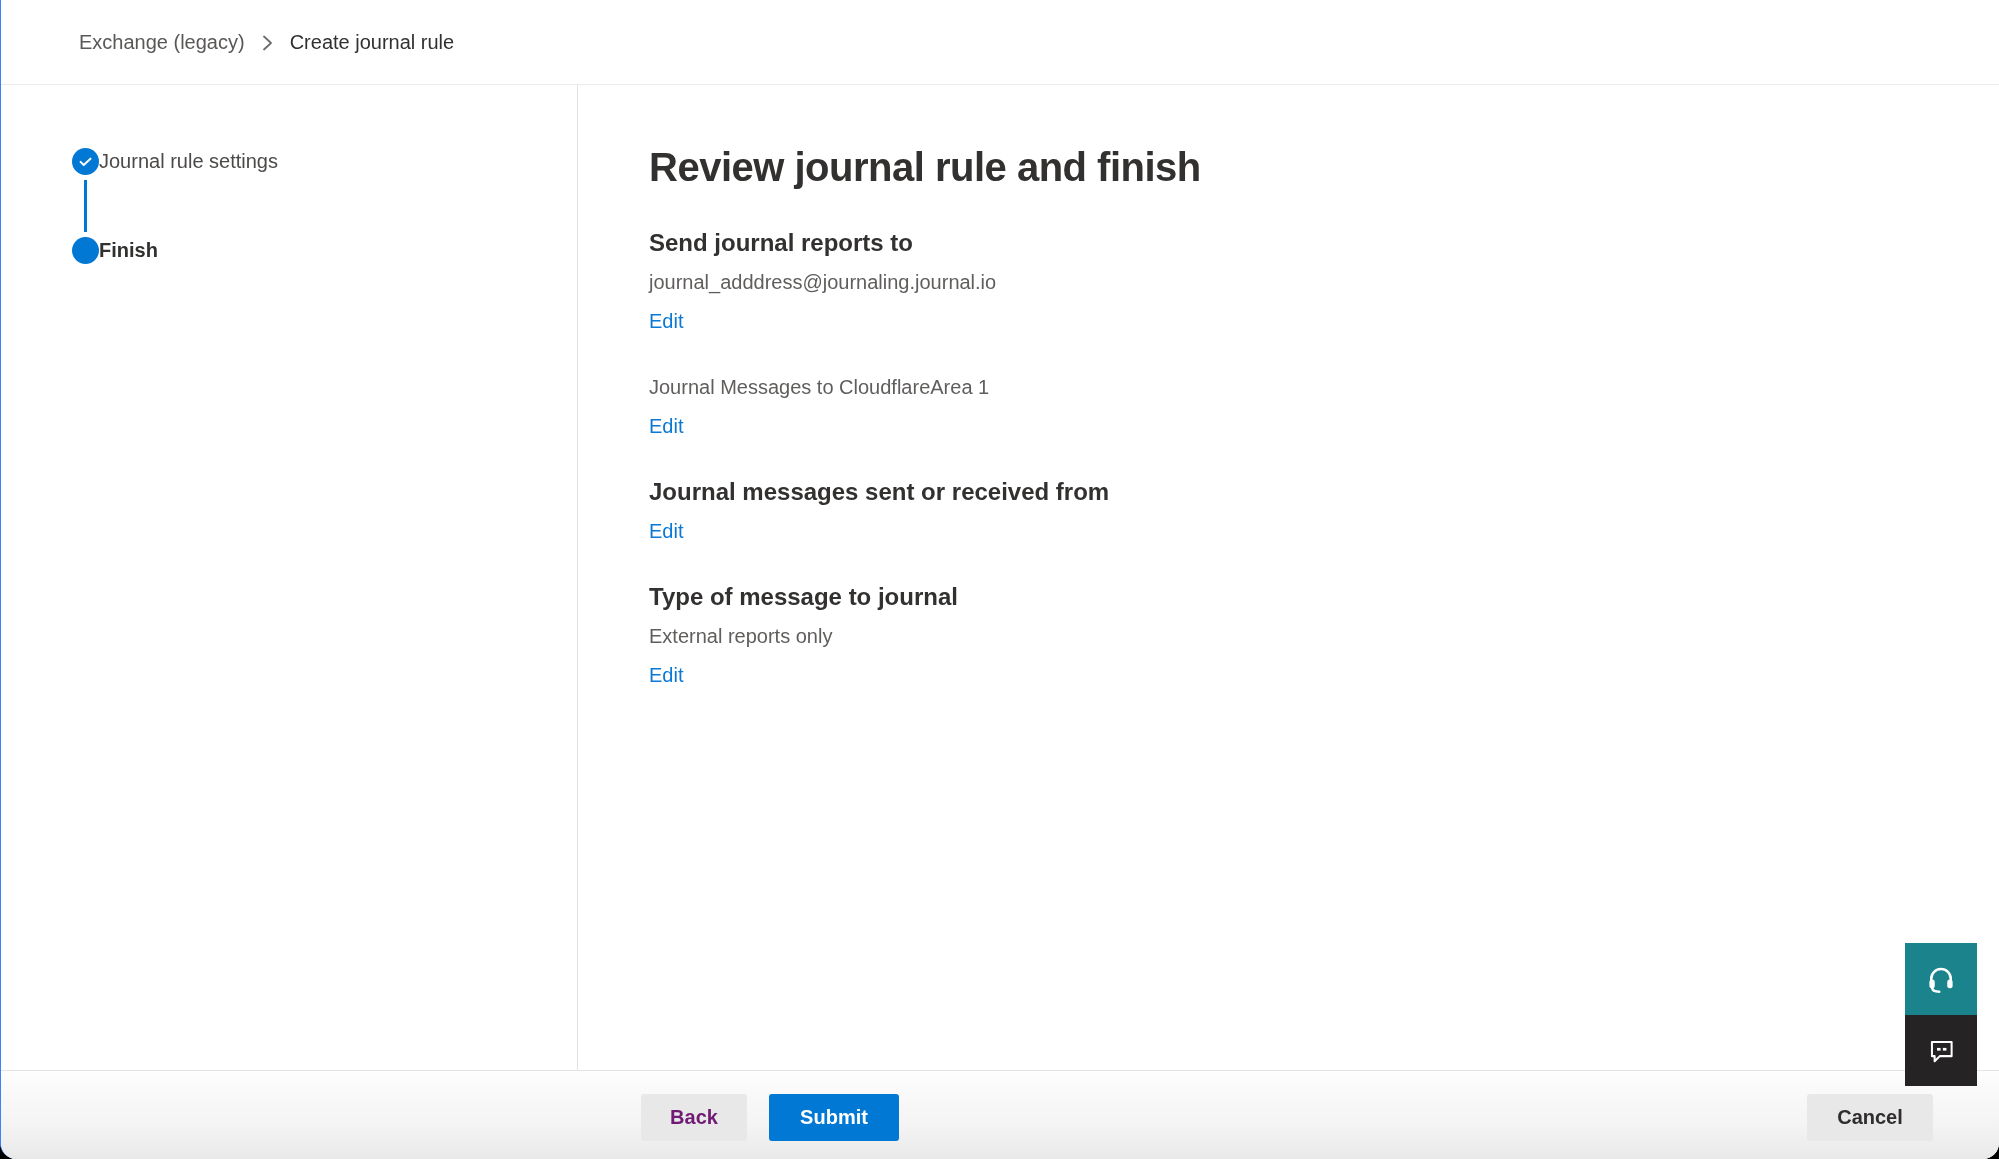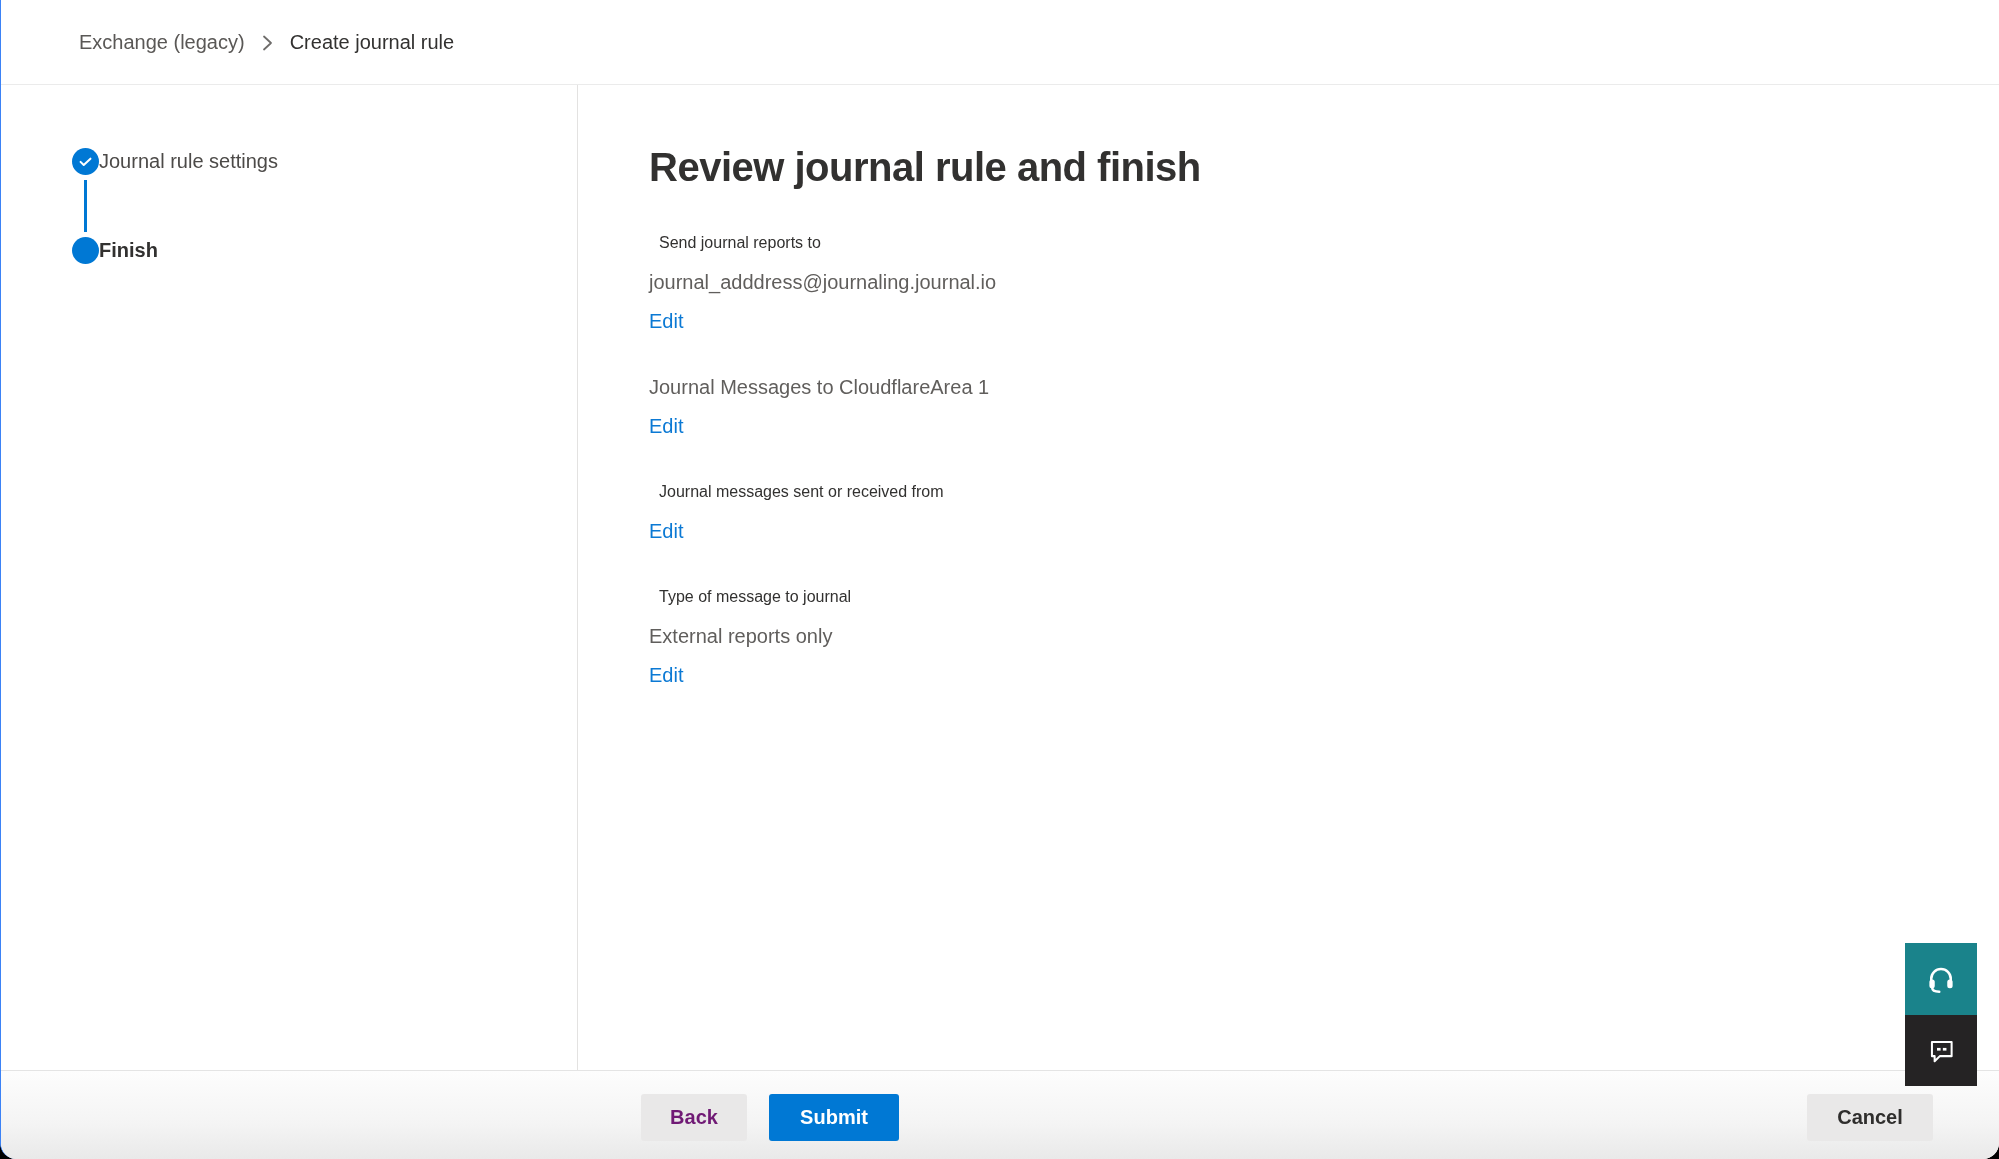--- a/index.html
+++ b/index.html
@@ -47,21 +47,21 @@
   .step-label{font-size:20px;color:#4c4a48;}
   .step-row.current .step-label{font-weight:700;color:var(--text-primary);}
   
   .main{flex:1;padding:58px 0 0 71px;}
   .page-title{
     margin:0;font-size:40px;line-height:1.2;font-weight:700;
     letter-spacing:-0.5px;color:var(--text-primary);
   }
   .sections{margin-top:37px;}
   .section{margin-bottom:36px;}
-  .sec-label{font-size:16px;font-weight:400;line-height:30px;color:var(--text-primary);margin-left:10px;}
+  .sec-label{font-size:24px;font-weight:700;line-height:30px;color:var(--text-primary);}
   .sec-value{font-size:20px;line-height:30px;margin-top:9px;color:var(--text-secondary);}
   .sec-value:empty{display:none;margin:0;}
   .sec-edit{
     display:table;font-size:20px;line-height:30px;margin-top:9px;
     color:var(--link-blue);text-decoration:none;cursor:pointer;
   }
   
   .footer{
     position:absolute;left:0;right:0;bottom:0;height:89px;
     border-top:1px solid #e4e4e4;

